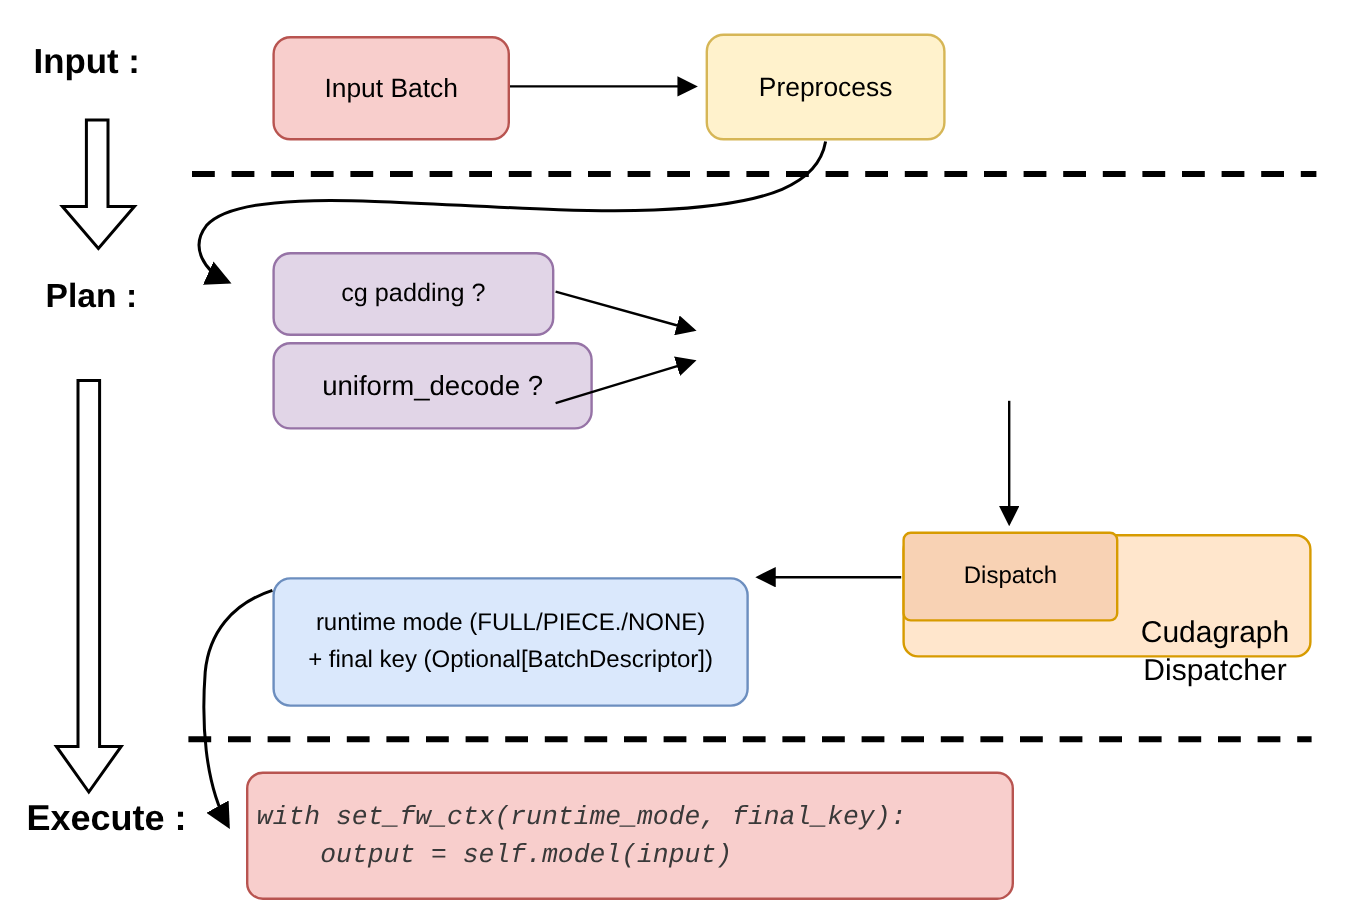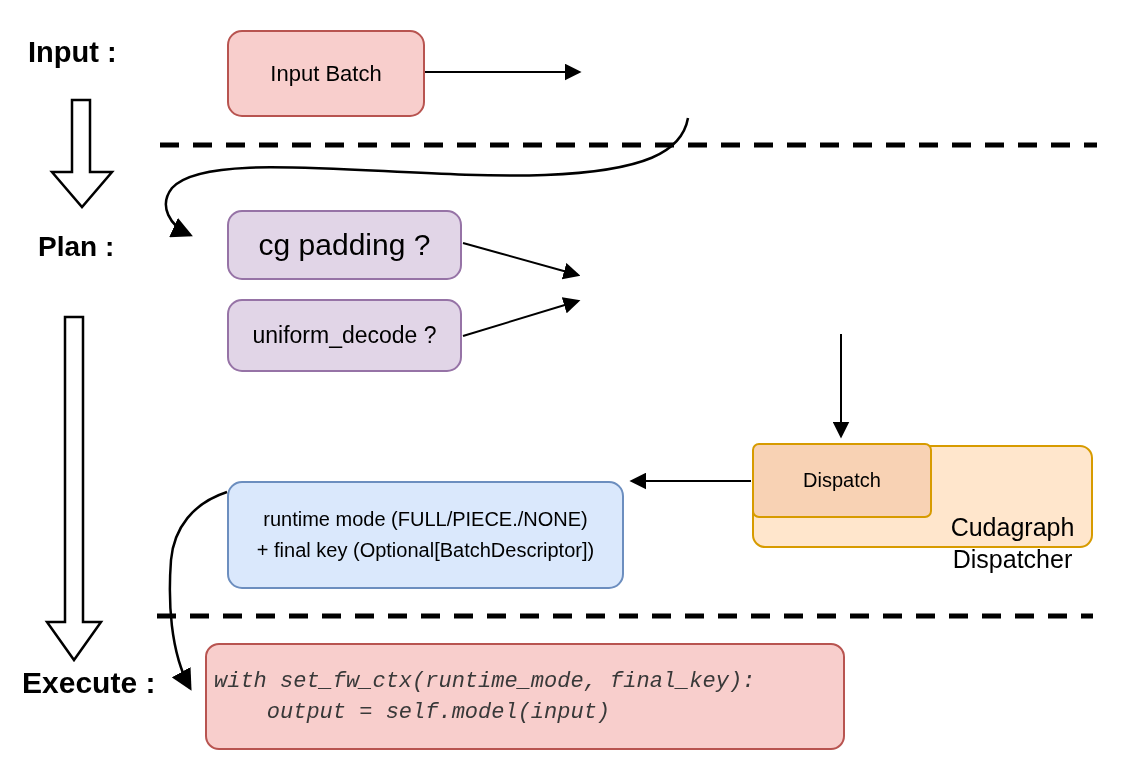--- a/index.html
+++ b/index.html
@@ -28,22 +28,22 @@
     border-radius:15px;
     display:flex;
     flex-direction:column;
     align-items:center;
     justify-content:center;
     text-align:center;
     line-height:1.35;
   }
   #node-input-batch{left:227px;top:30px;width:198px;height:87px;background:#F8CECC;border-color:#B85450;font-size:22px;}
   #node-preprocess{left:588px;top:28px;width:200px;height:89px;background:#FFF2CC;border-color:#D6B656;font-size:22px;}
-  #node-cg-padding{left:227px;top:210px;width:235px;height:70px;background:#E1D5E7;border-color:#9673A6;font-size:30px;}
-  #node-uniform-decode{left:227px;top:299px;width:235px;height:73px;background:#E1D5E7;border-color:#9673A6;font-size:23px;}
+  #node-cg-padding{left:227px;top:210px;width:235px;height:70px;background:#E1D5E7;border-color:#9673A6;font-size:21px;}
+  #node-uniform-decode{left:227px;top:285px;width:267px;height:73px;background:#E1D5E7;border-color:#9673A6;font-size:23px;}
   #node-init-key{left:586px;top:225px;width:511px;height:108px;background:#D5E8D4;border-color:#82B366;font-size:21px;line-height:35px;}
   #node-cudagraph{left:752px;top:445px;width:341px;height:103px;background:#FFE6CC;border-color:#D79B00;border-radius:13px;}
   #node-dispatch{left:752px;top:443px;width:180px;height:75px;background:#F8D2B4;border-color:#D79B00;border-radius:7px;font-size:20px;}
   #cudagraph-label{
     position:absolute;left:932px;top:445px;width:161px;height:100px;
     display:flex;flex-direction:column;align-items:center;justify-content:center;
     font-size:25px;line-height:32px;text-align:center;margin-top:48px;
   }
   #node-runtime{left:227px;top:445px;width:397px;height:108px;background:#DAE8FC;border-color:#6C8EBF;font-size:20px;line-height:31px;margin-top:36px;}
   #node-code{
@@ -67,20 +67,23 @@
 <div id="stage">
 
   <div class="stage-label" id="label-input">Input :</div>
   <div class="stage-label" id="label-plan">Plan :</div>
   <div class="stage-label" id="label-execute">Execute :</div>
 
   <div class="node" id="node-input-batch">
     <span>Input Batch</span>
   </div>
 
+  <div class="node" id="node-preprocess">
+    <span>Preprocess</span>
+  </div>
 
   <div class="node" id="node-cg-padding">
     <span>cg padding ?</span>
   </div>
 
   <div class="node" id="node-uniform-decode">
     <span>uniform_decode ?</span>
   </div>
 
 

